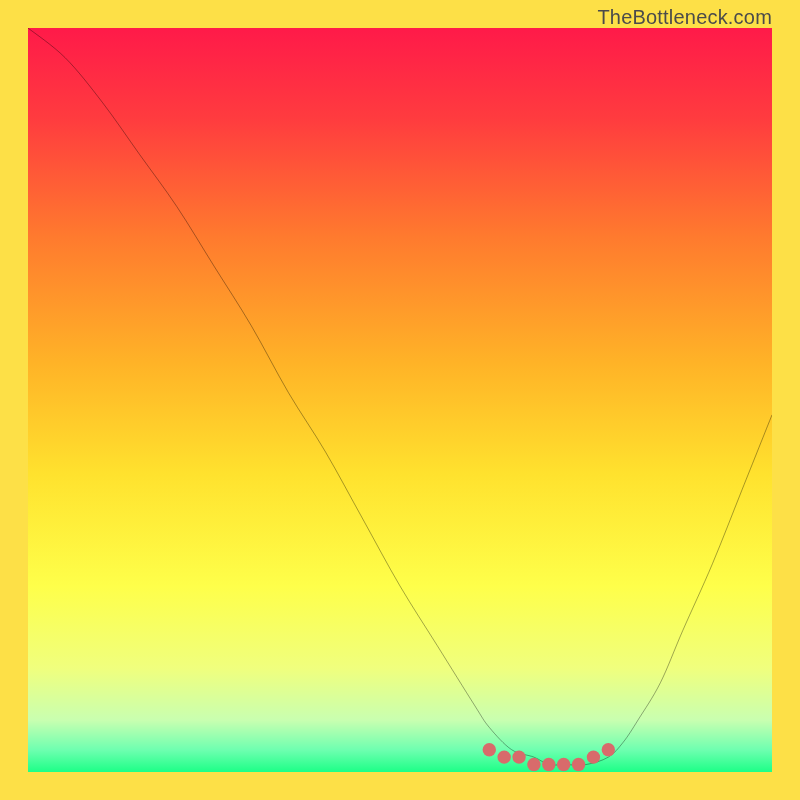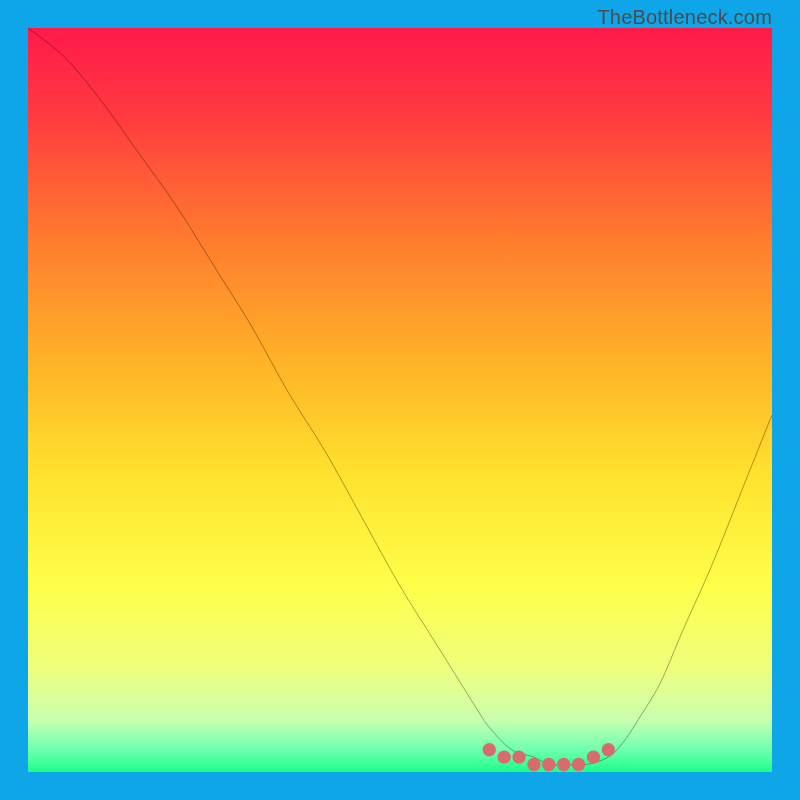--- a/index.html
+++ b/index.html
@@ -8,21 +8,21 @@
     width: 800px;
     height: 800px;
     overflow: hidden;
     font-family: Arial, Helvetica, sans-serif;
     background: #000;
   }
   .frame {
     position: relative;
     width: 800px;
     height: 800px;
-    background: #0ea5e9;
+    background: #fde047;
   }
   .plot {
     position: absolute;
     left: 28px;
     top: 28px;
     width: 744px;
     height: 744px;
   }
   .gradient {
     position: absolute;

